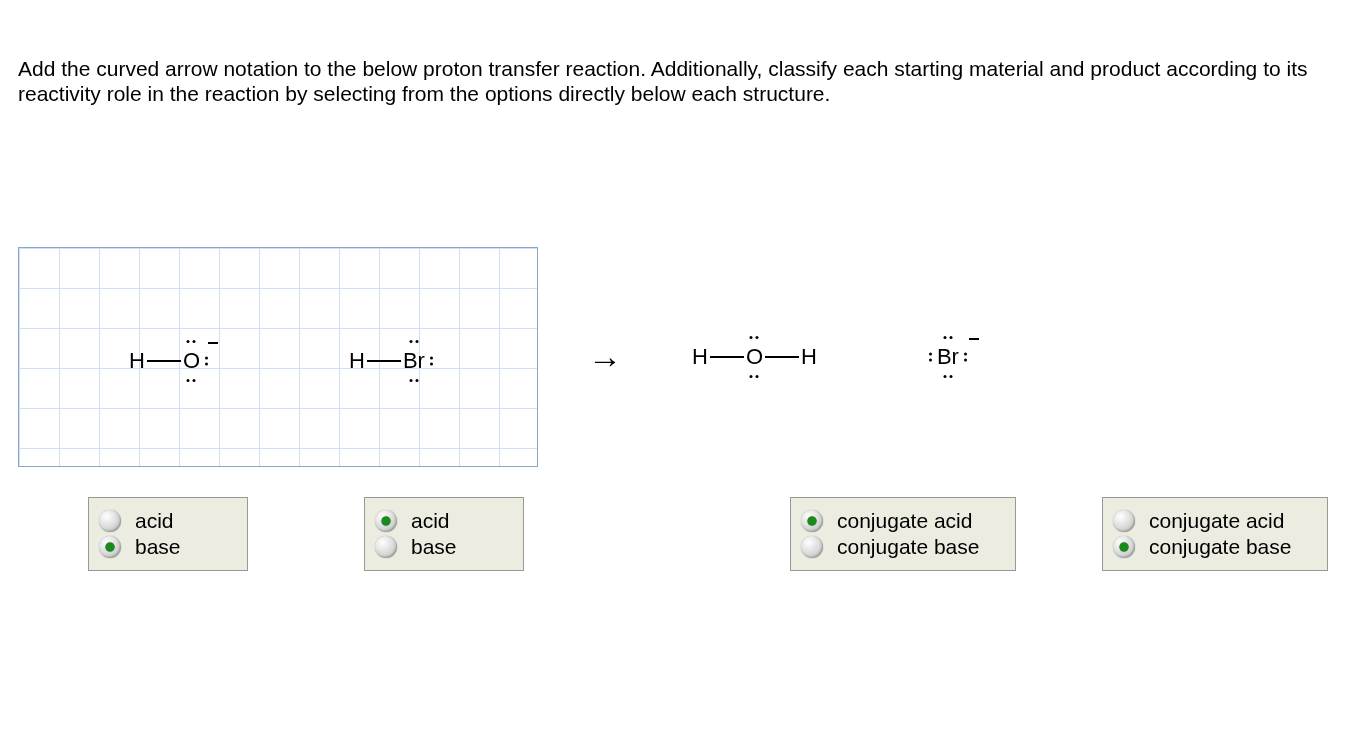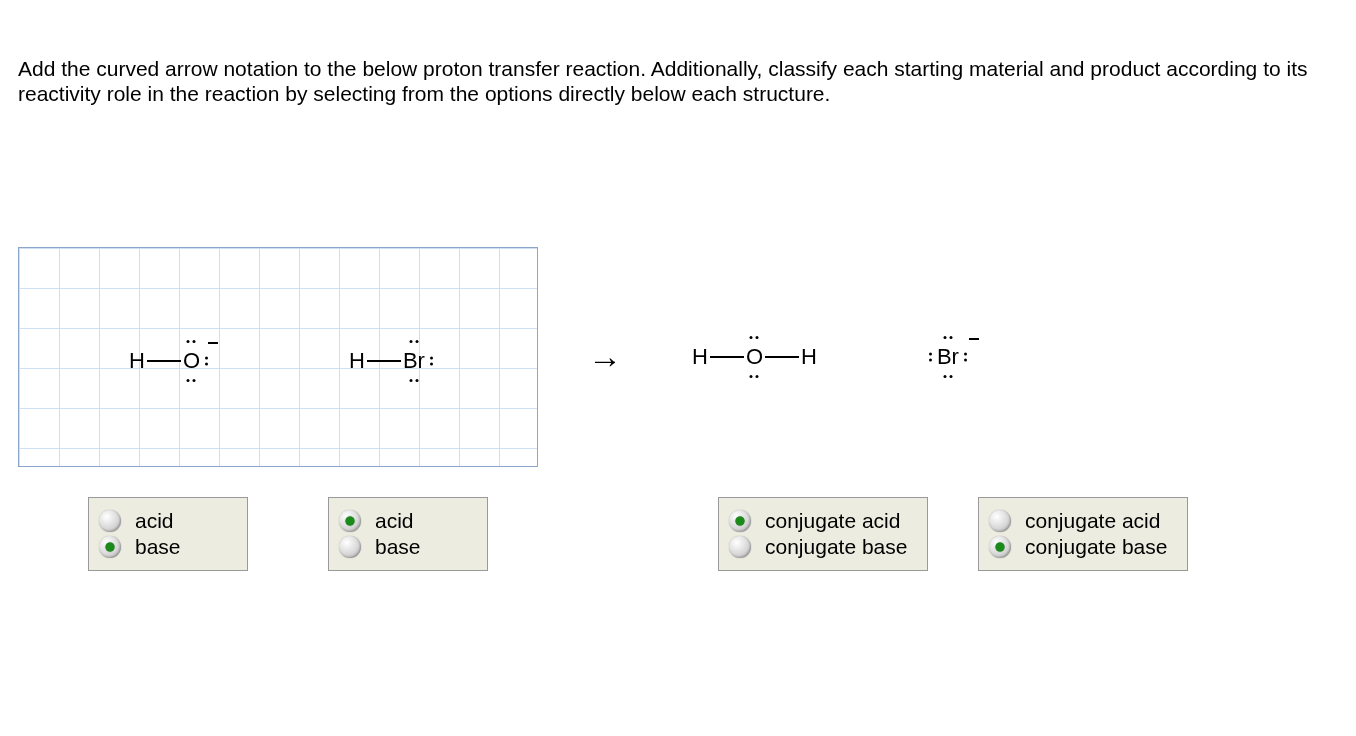--- a/index.html
+++ b/index.html
@@ -84,30 +84,31 @@
     margin: 0 70px 0 10px;
   }
   .products {
     display: flex;
     align-items: center;
     gap: 120px;
   }
   .option-row {
     display: flex;
     margin-top: 30px;
+    gap: 36px;
   }
   .option-group {
     border: 1px solid #999;
     background: #ecece0;
     padding: 8px 18px 8px 10px;
     box-sizing: border-box;
     font-size: 21px;
   }
   .option-group.small { width: 160px; }
-  .option-group.large { width: 210px; }
+  .option-group.large { width: 226px; }
   .opt {
     display: flex;
     align-items: center;
     margin: 4px 0;
     line-height: 1.05;
     cursor: pointer;
   }
   .radio {
     width: 22px;
     height: 22px;

